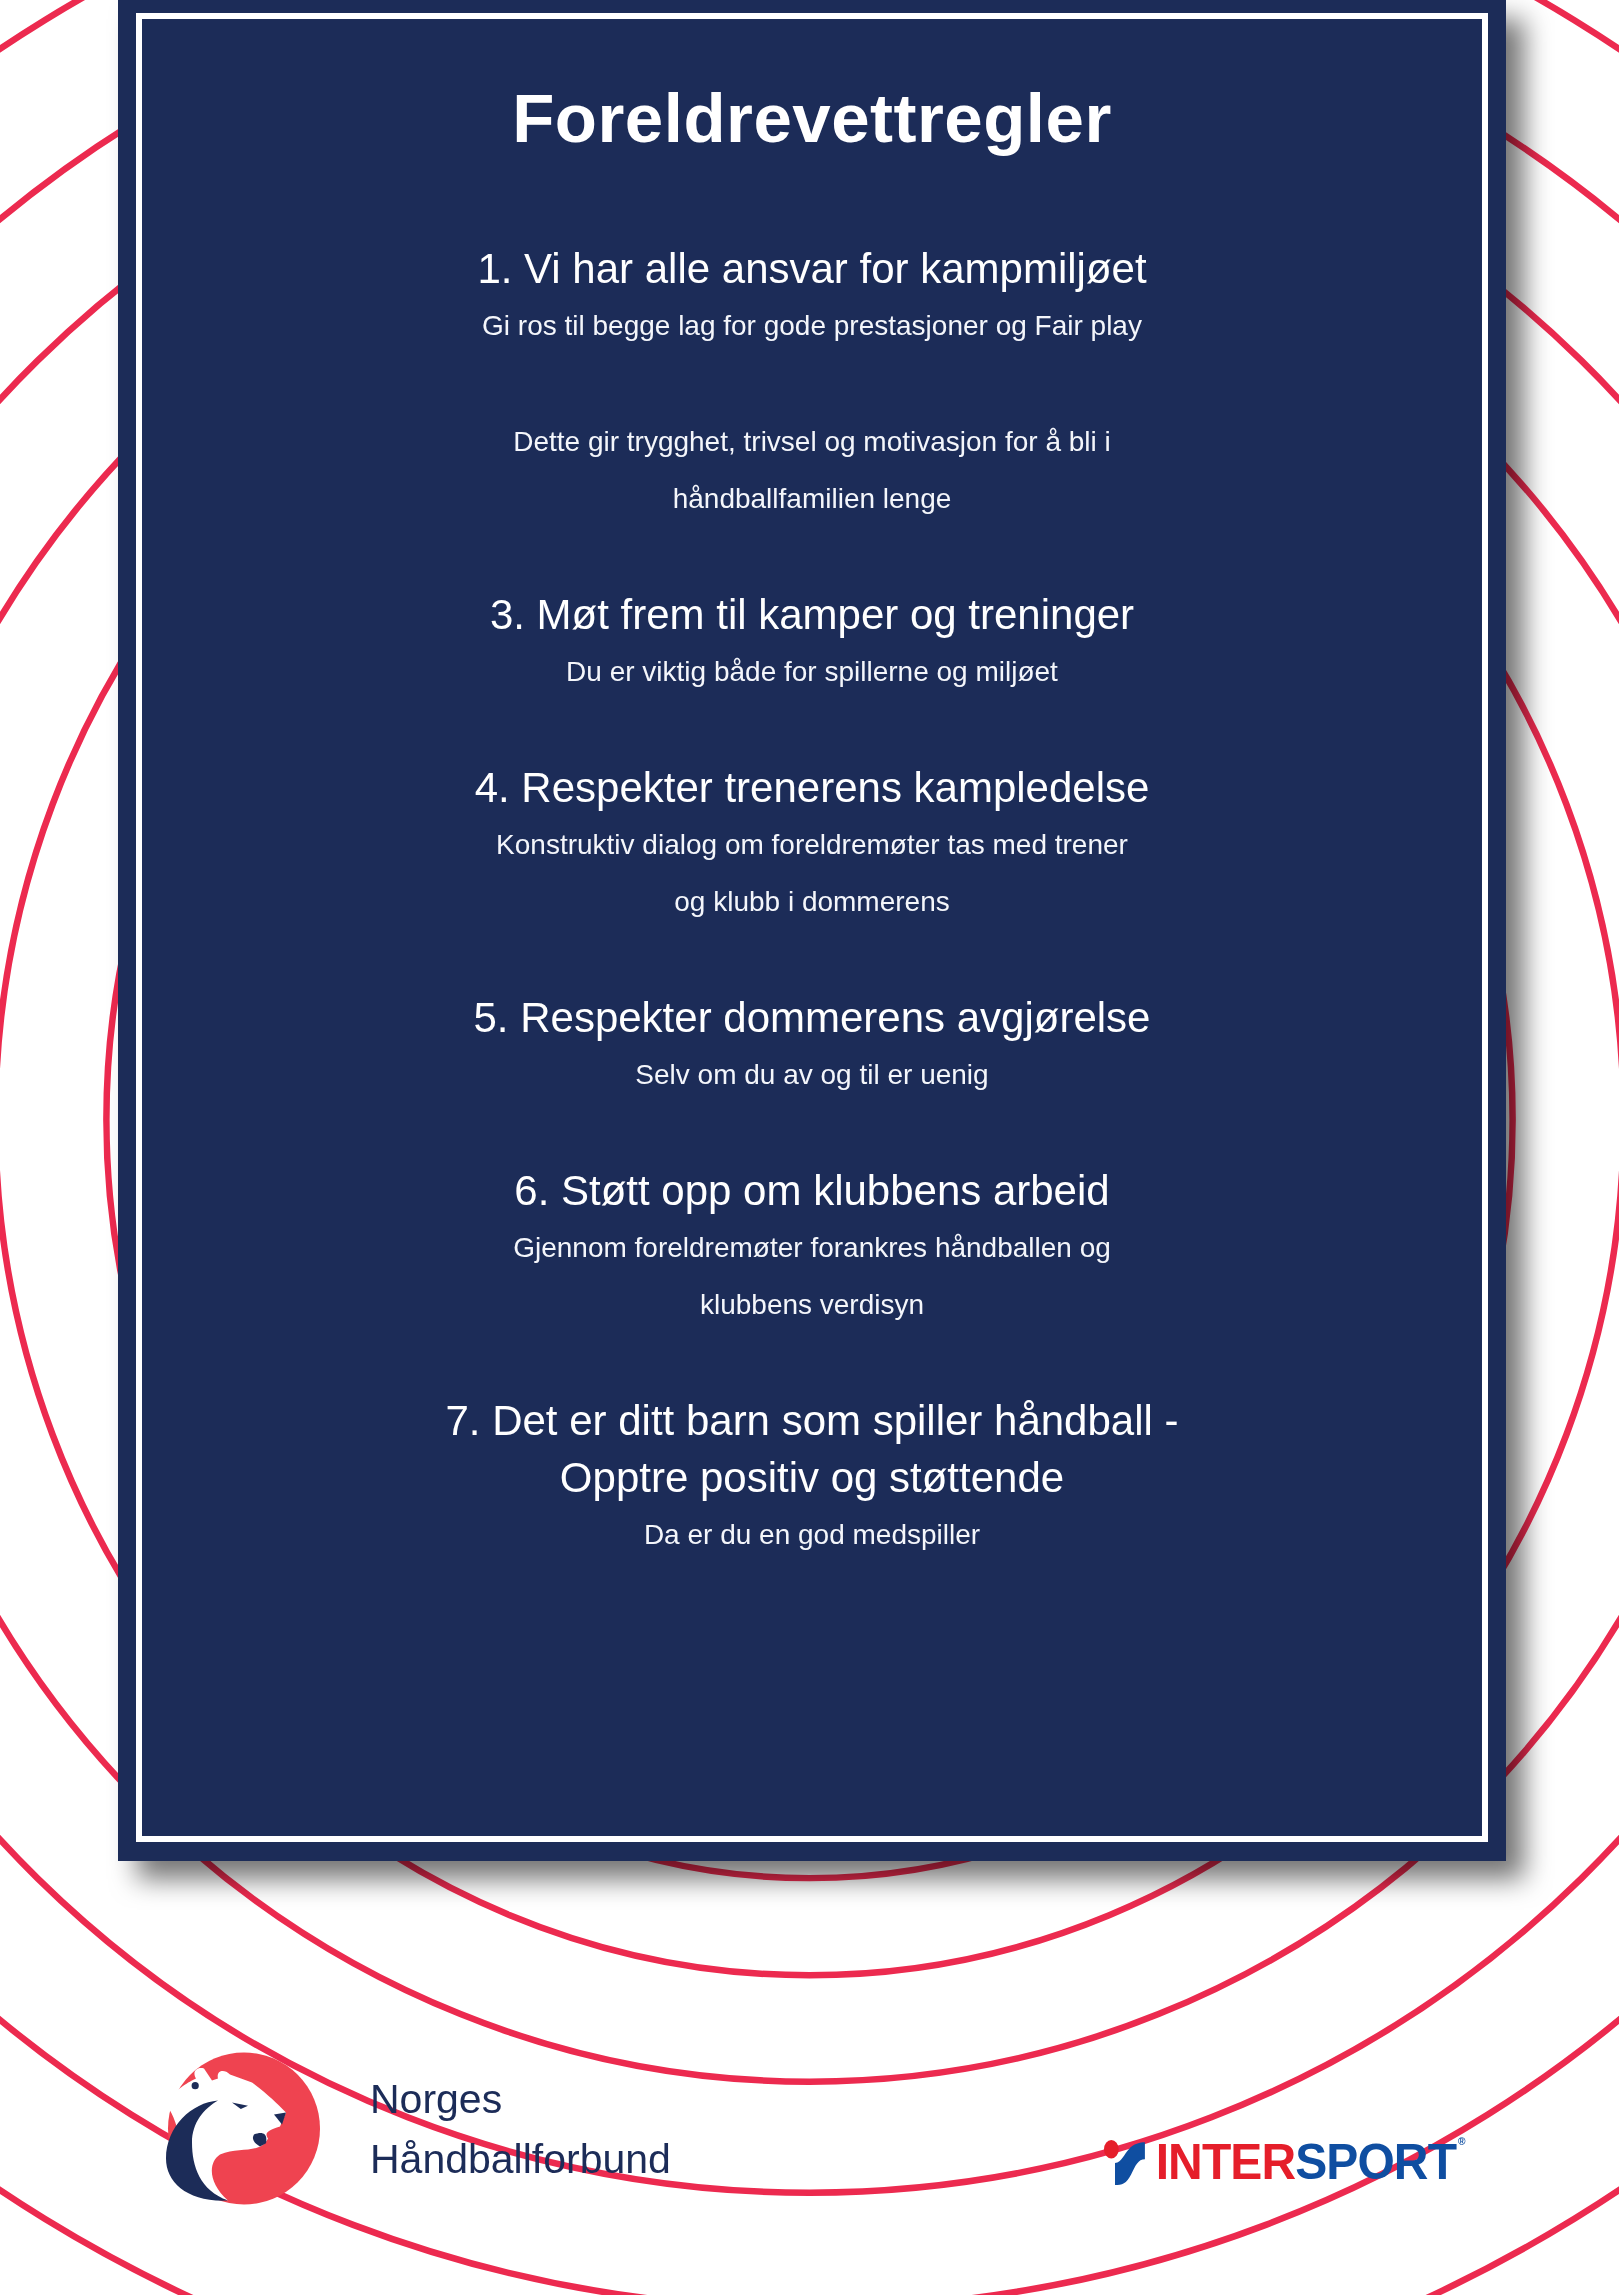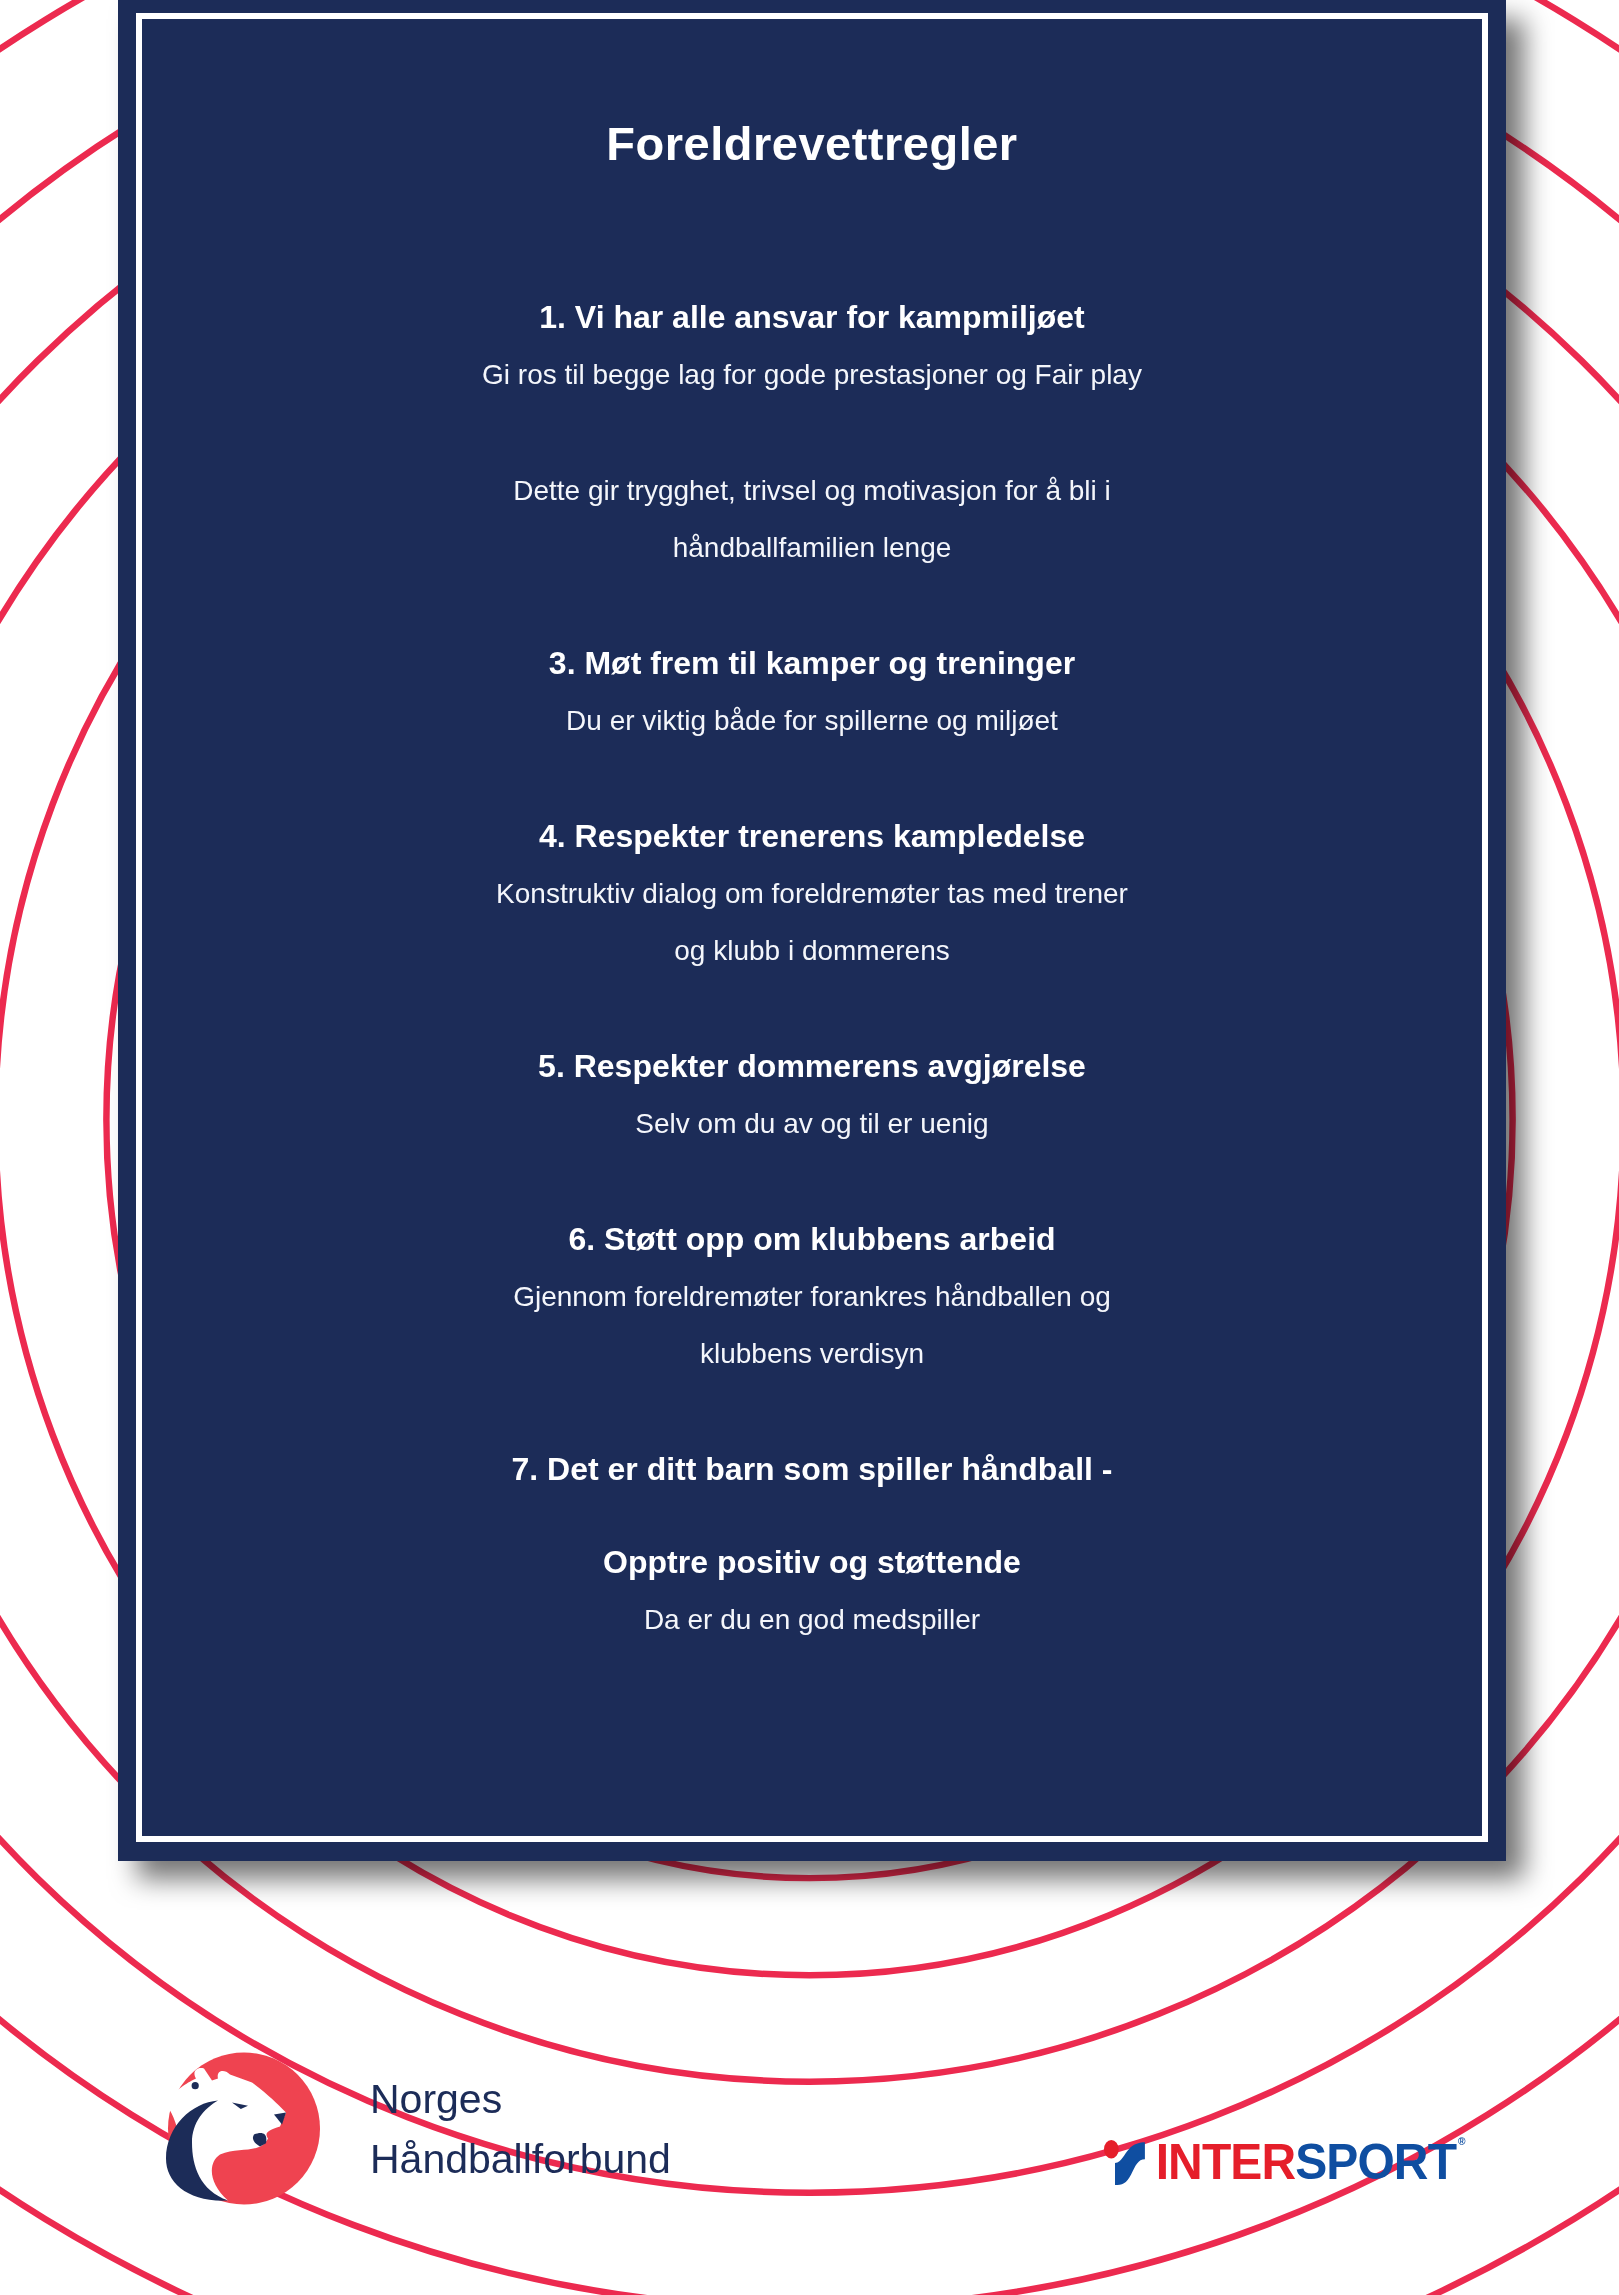--- a/index.html
+++ b/index.html
@@ -17,27 +17,27 @@
   .card-border {
     position:absolute; left:17.6px; top:13px; right:17.6px; bottom:19.4px;
     border:6.5px solid #ffffff;
   }
   .card-inner {
     position:absolute; left:0; top:0; right:0; bottom:0;
     display:flex; flex-direction:column; align-items:center;
     color:#ffffff; text-align:center;
   }
   .title {
-    margin-top:118px; font-size:47px; font-weight:bold; letter-spacing:0.5px;
+    margin-top:81px; font-size:69px; font-weight:bold; letter-spacing:0.5px;
     line-height:1.1;
   }
   .rules { margin-top:83px; width:1342px; }
   .rule { margin-bottom:59px; }
   .rule-heading {
-    font-size:32px; font-weight:bold; line-height:57px;margin-top:36px;
+    font-size:42px; font-weight:normal; line-height:57px;
   }
   .rule-body {
     font-size:28px; font-weight:normal; line-height:57px; color:#f4f6fb;
   }
   .footer-nhf {
     position:absolute; left:148px; top:2036px; display:flex; align-items:center;
   }
   .nhf-logo { width:180px; height:185px; }
   .nhf-text {
     margin-left:42px; color:#1c2c58; font-size:41px; line-height:60px; font-weight:normal;

